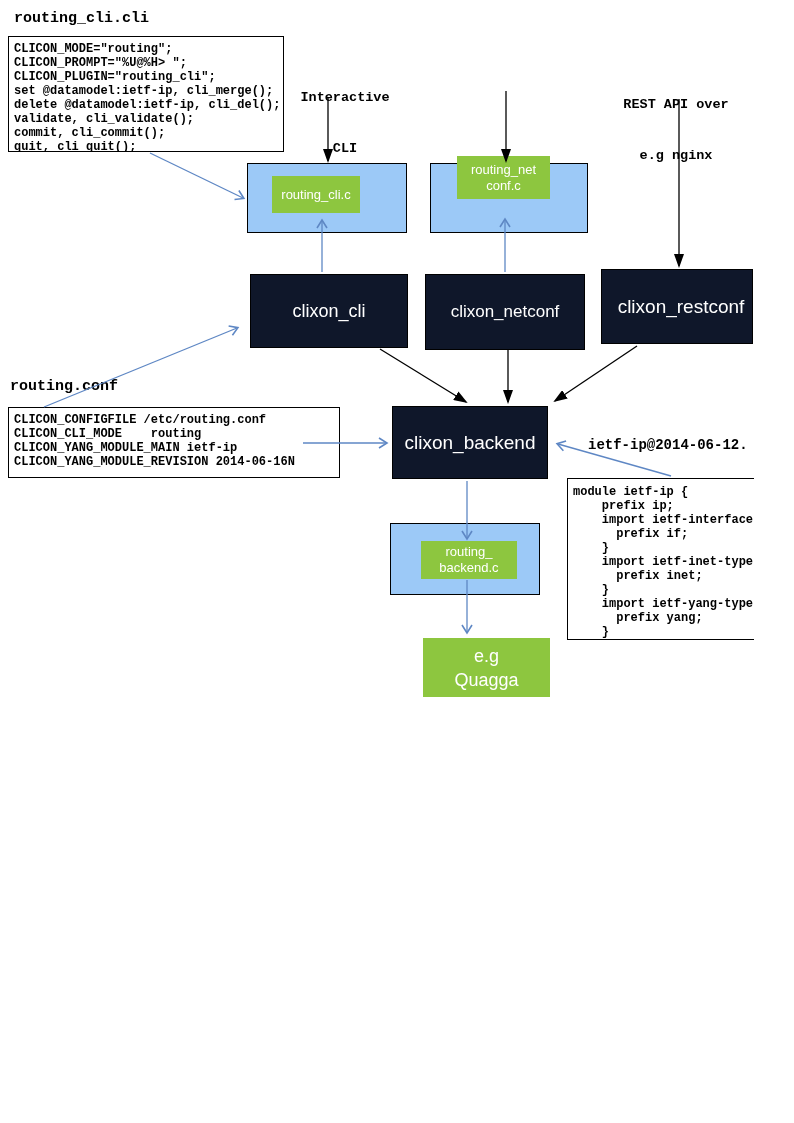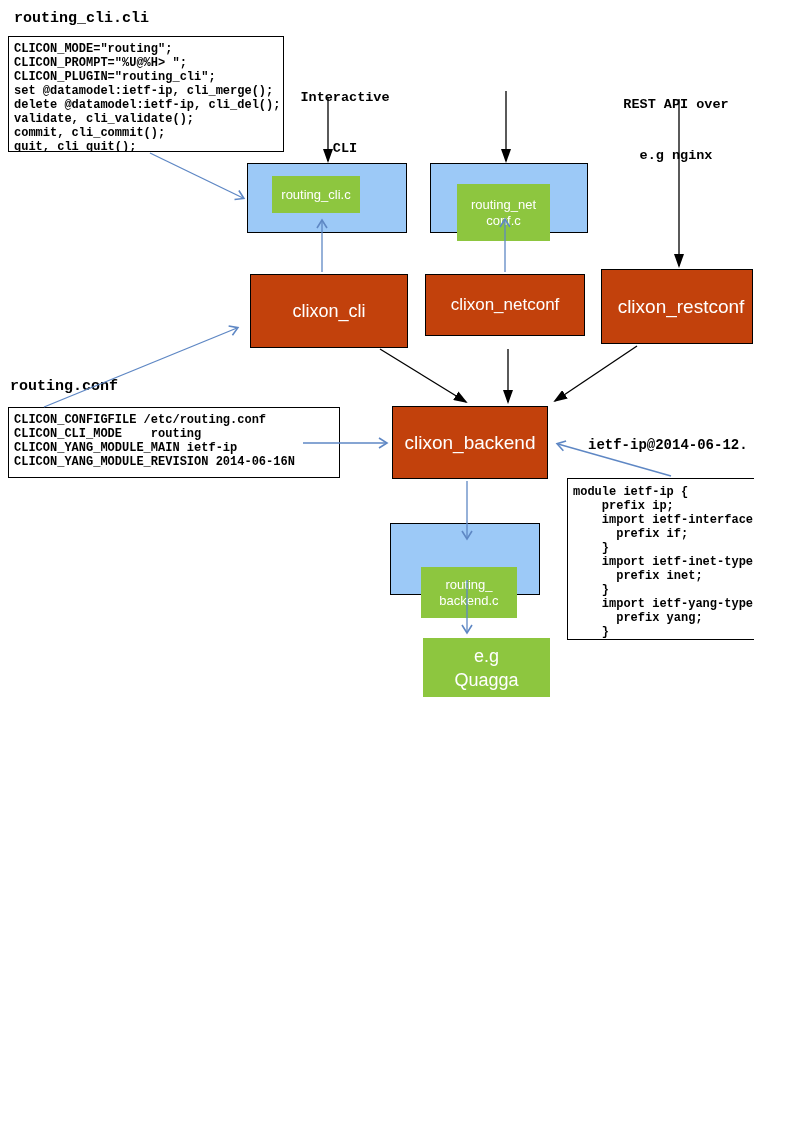--- a/index.html
+++ b/index.html
@@ -16,21 +16,21 @@
   .codeline{white-space:pre;}
   .codebox.noright{border-right:none;}
 
   
   .flowlabel{position:absolute;text-align:center;
              font-family:"Liberation Mono","DejaVu Sans Mono",monospace;
              font-weight:bold;font-size:13.5px;line-height:17px;color:#000;white-space:pre;}
 
   
   .containerbox{position:absolute;background:#9cc9f7;border:1px solid #000;box-sizing:border-box;}
-  .bluebox{position:absolute;background:#c2410c;border:1px solid #000;box-sizing:border-box;
+  .bluebox{position:absolute;background:#0f172a;border:1px solid #000;box-sizing:border-box;
            display:flex;align-items:center;justify-content:center;
            color:#fff;text-align:center;}
   .greenbox{position:absolute;background:#8dc63f;display:flex;flex-direction:column;
             align-items:center;justify-content:center;color:#fff;text-align:center;
             font-size:13px;line-height:16px;}
   .yanglabel{position:absolute;font-family:"Liberation Mono","DejaVu Sans Mono",monospace;
              font-weight:bold;font-size:14px;color:#000;white-space:pre;}
 
   .arrows{position:absolute;left:0;top:0;pointer-events:none;}
 </style>
@@ -59,29 +59,29 @@
     <div>REST API over</div>
     <div>e.g nginx</div>
   </div>
 
   <div class="containerbox" style="left:247px;top:163px;width:160px;height:70px;"></div>
   <div class="greenbox" style="left:272px;top:176px;width:88px;height:37px;">
     <div>routing_cli.c</div>
   </div>
 
   <div class="containerbox" style="left:430px;top:163px;width:158px;height:70px;"></div>
-  <div class="greenbox" style="left:457px;top:184px;width:93px;height:57px;">
+  <div class="greenbox" style="left:457px;top:156px;width:93px;height:43px;">
     <div>routing_net</div>
     <div>conf.c</div>
   </div>
 
   <div class="bluebox" style="left:250px;top:274px;width:158px;height:74px;font-size:18px;">
     <span>clixon_cli</span>
   </div>
-  <div class="bluebox" style="left:425px;top:274px;width:160px;height:62px;font-size:17px;">
+  <div class="bluebox" style="left:425px;top:274px;width:160px;height:76px;font-size:17px;">
     <span>clixon_netconf</span>
   </div>
   <div class="bluebox" style="left:601px;top:269px;width:152px;height:75px;font-size:19px;padding-left:8px;">
     <span>clixon_restconf</span>
   </div>
 
   <div class="bluebox" style="left:392px;top:406px;width:156px;height:73px;font-size:19px;">
     <span>clixon_backend</span>
   </div>
 
@@ -102,21 +102,21 @@
     <div class="codeline">    }</div>
     <div class="codeline">    import ietf-inet-type</div>
     <div class="codeline">      prefix inet;</div>
     <div class="codeline">    }</div>
     <div class="codeline">    import ietf-yang-type</div>
     <div class="codeline">      prefix yang;</div>
     <div class="codeline">    }</div>
   </div>
 
   <div class="containerbox" style="left:390px;top:523px;width:150px;height:72px;"></div>
-  <div class="greenbox" style="left:421px;top:541px;width:96px;height:51px;margin-top:26px;">
+  <div class="greenbox" style="left:421px;top:541px;width:96px;height:38px;">
     <div>routing_</div>
     <div>backend.c</div>
   </div>
 
   <div class="greenbox" style="left:405px;top:638px;width:127px;height:59px;font-size:18px;line-height:24px;margin-left:18px;">
     <div>e.g</div>
     <div>Quagga</div>
   </div>
 
   <svg class="arrows" width="794" height="1123" viewBox="0 0 794 1123">

